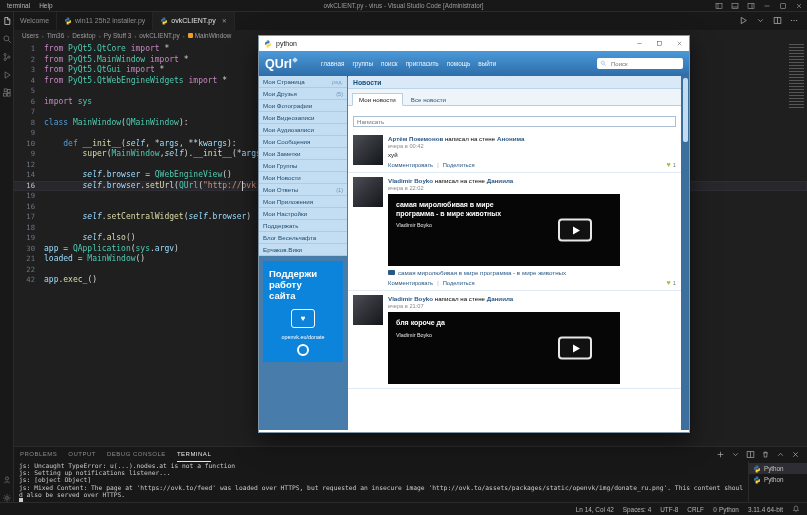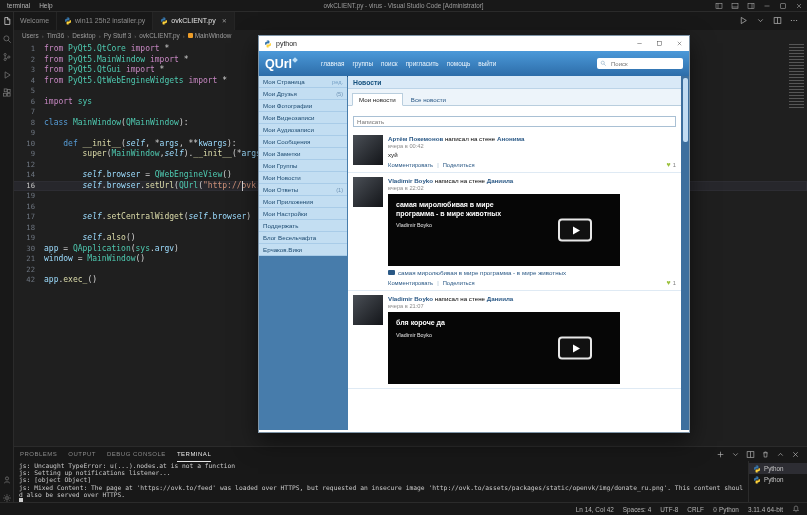--- a/index.html
+++ b/index.html
@@ -402,21 +402,21 @@
         <div class="cl">
           <span class="ln">19</span>
           <span class="codetext"><span class="tk-pl">        </span><span class="tk-self">self</span><span class="tk-pl">.</span><span class="tk-fn">also</span><span class="tk-pl">()</span></span>
         </div>
         <div class="cl">
           <span class="ln">30</span>
           <span class="codetext"><span class="tk-var">app</span><span class="tk-pl"> = </span><span class="tk-type">QApplication</span><span class="tk-pl">(</span><span class="tk-type">sys</span><span class="tk-pl">.</span><span class="tk-var">argv</span><span class="tk-pl">)</span></span>
         </div>
         <div class="cl">
           <span class="ln">21</span>
-          <span class="codetext"><span class="tk-var">window</span><span class="tk-pl"> = </span><span class="tk-type">MainWindow</span><span class="tk-pl">()</span></span>
+          <span class="codetext"><span class="tk-var">loaded</span><span class="tk-pl"> = </span><span class="tk-type">MainWindow</span><span class="tk-pl">()</span></span>
         </div>
         <div class="cl">
           <span class="ln">22</span>
           <span class="codetext"></span>
         </div>
         <div class="cl">
           <span class="ln">42</span>
           <span class="codetext"><span class="tk-var">app</span><span class="tk-pl">.</span><span class="tk-fn">exec_</span><span class="tk-pl">()</span></span>
         </div>
       </div>
@@ -620,20 +620,28 @@
               <div class="side-item">
                 <span class="side-lbl">Поддержать</span>
               </div>
               <div class="side-item">
                 <span class="side-lbl">Блог Весельчафта</span>
               </div>
               <div class="side-item">
                 <span class="side-lbl">Ерчаков.Вики</span>
               </div>
             </div>
+          <div class="donate" id="donate">
+              <div class="donate-line">Поддержи</div>
+              <div class="donate-line">работу</div>
+              <div class="donate-line">сайта</div>
+            <span class="donate-icon">♥</span>
+            <span class="donate-url">openvk.eu/donate</span>
+            <span class="donate-logo"></span>
+          </div>
         </div>
         <div class="ovk-main">
           <div class="feed-strip">Новости</div>
           <div class="feed-tabs" id="ovktabs">
               <div class="ftab active">Мои новости</div>
               <div class="ftab">Все новости</div>
             </div>
           <div class="compose">
             <input placeholder="Написать" style="">
           </div>

